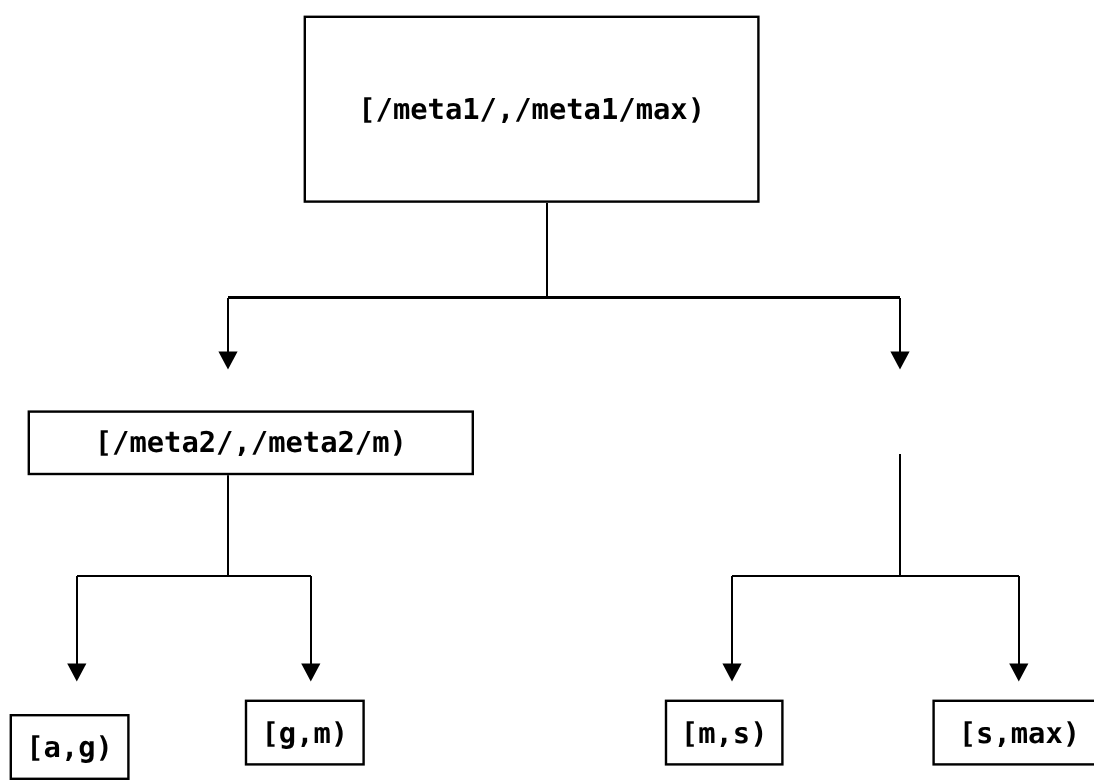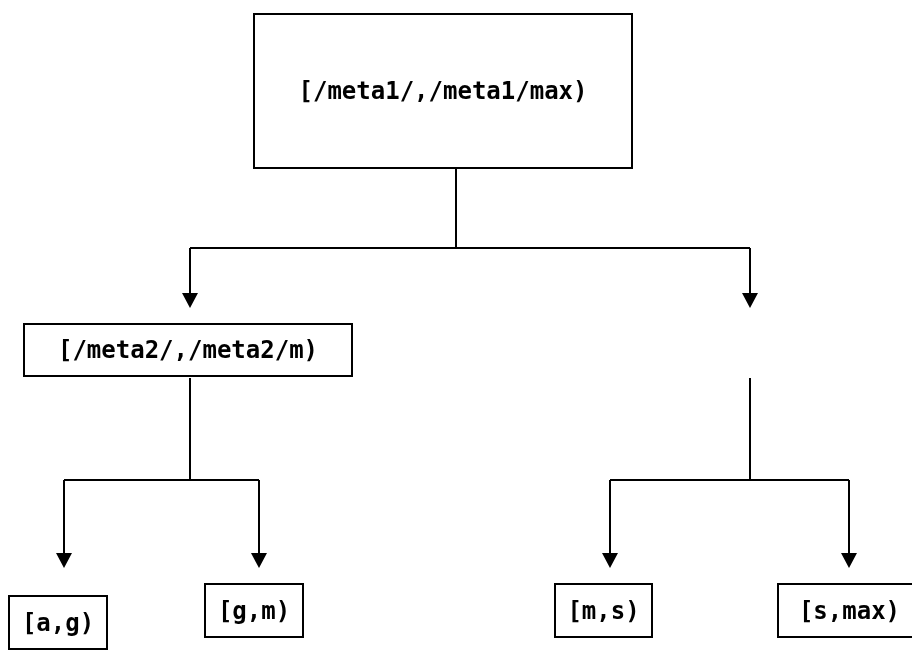--- a/index.html
+++ b/index.html
@@ -30,21 +30,21 @@
     justify-content: center;
     border: 2px solid #000000;
     background: #ffffff;
     color: #000000;
     font-size: 24px;
     font-weight: bold;
     white-space: nowrap;
     letter-spacing: 0px;
   }
   .node-root      { left: 253px; top: 13px;  width: 380px; height: 156px; }
-  .node-mid-left  { left: 23px;  top: 323px; width: 330px; height: 54px; }
+  .node-mid-left  { left: 23px;  top: 342px; width: 372px; height: 54px; }
   .node-mid-right { left: 583px; top: 324px; width: 319px; height: 54px; }
   .node-leaf-ag   { left: 8px;   top: 583px; width: 100px; height: 55px; margin-top: 12px; }
   .node-leaf-gm   { left: 204px; top: 583px; width: 100px; height: 55px; }
   .node-leaf-ms   { left: 554px; top: 583px; width: 99px;  height: 55px; }
   .node-leaf-smax { left: 777px; top: 583px; width: 145px; height: 55px; }
   line    { stroke: #000000; stroke-width: 2; shape-rendering: crispEdges; }
   polygon { fill: #000000; stroke: none; }
 </style>
 </head>
 <body>

